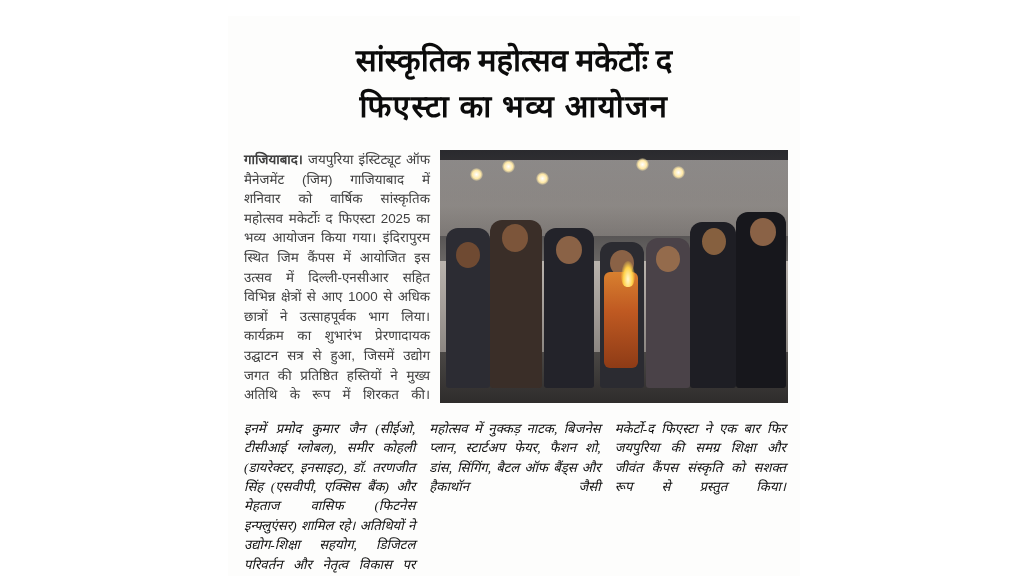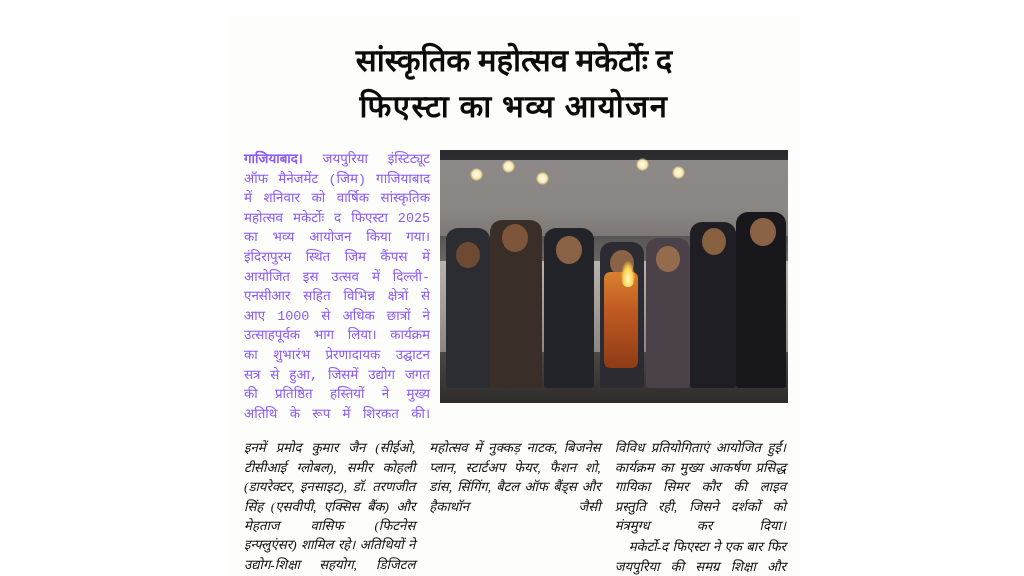--- a/index.html
+++ b/index.html
@@ -49,24 +49,24 @@
   .top-section {
     display: flex;
     margin-top: 22px;
     padding: 0 2px 0 16px;
   }
   .col-lead {
     width: 196px;
     padding-right: 10px;
   }
   .lead-text {
-    font-family: Liberation Mono, monospace;
+    font-family: Liberation Sans, sans-serif;
     font-size: 13.4px;
     line-height: 19.6px;
-    color: #8b5cf6;
+    color: #404040;
     text-align: justify;
     text-align-last: justify;
     word-spacing: 1px;
   }
   .lead-text .dateline {
     font-weight: bold;
   }
   .photo-wrap {
     width: 348px;
     height: 253px;
@@ -202,19 +202,18 @@
     </div>
 
     <div class="cols">
       <div class="col">
         <p>इनमें प्रमोद कुमार जैन (सीईओ, टीसीआई ग्लोबल), समीर कोहली (डायरेक्टर, इनसाइट), डॉ. तरणजीत सिंह (एसवीपी, एक्सिस बैंक) और मेहताज वासिफ (फिटनेस इन्फ्लुएंसर) शामिल रहे। अतिथियों ने उद्योग-शिक्षा सहयोग, डिजिटल परिवर्तन और नेतृत्व विकास पर</p>
       </div>
       <div class="col">
         <p>महोत्सव में नुक्कड़ नाटक, बिजनेस प्लान, स्टार्टअप फेयर, फैशन शो, डांस, सिंगिंग, बैटल ऑफ बैंड्स और हैकाथॉन जैसी</p>
       </div>
       <div class="col">
-        <p>विविध प्रतियोगिताएं आयोजित हुईं। कार्यक्रम का मुख्य आकर्षण प्रसिद्ध गायिका सिमर कौर की लाइव प्रस्तुति रही, जिसने दर्शकों को मंत्रमुग्ध कर दिया।</p>
         <p>मकेर्टो-द फिएस्टा ने एक बार फिर जयपुरिया की समग्र शिक्षा और जीवंत कैंपस संस्कृति को सशक्त रूप से प्रस्तुत किया।</p>
       </div>
     </div>
 
   </div>
 </div>
 
 </body></html>

